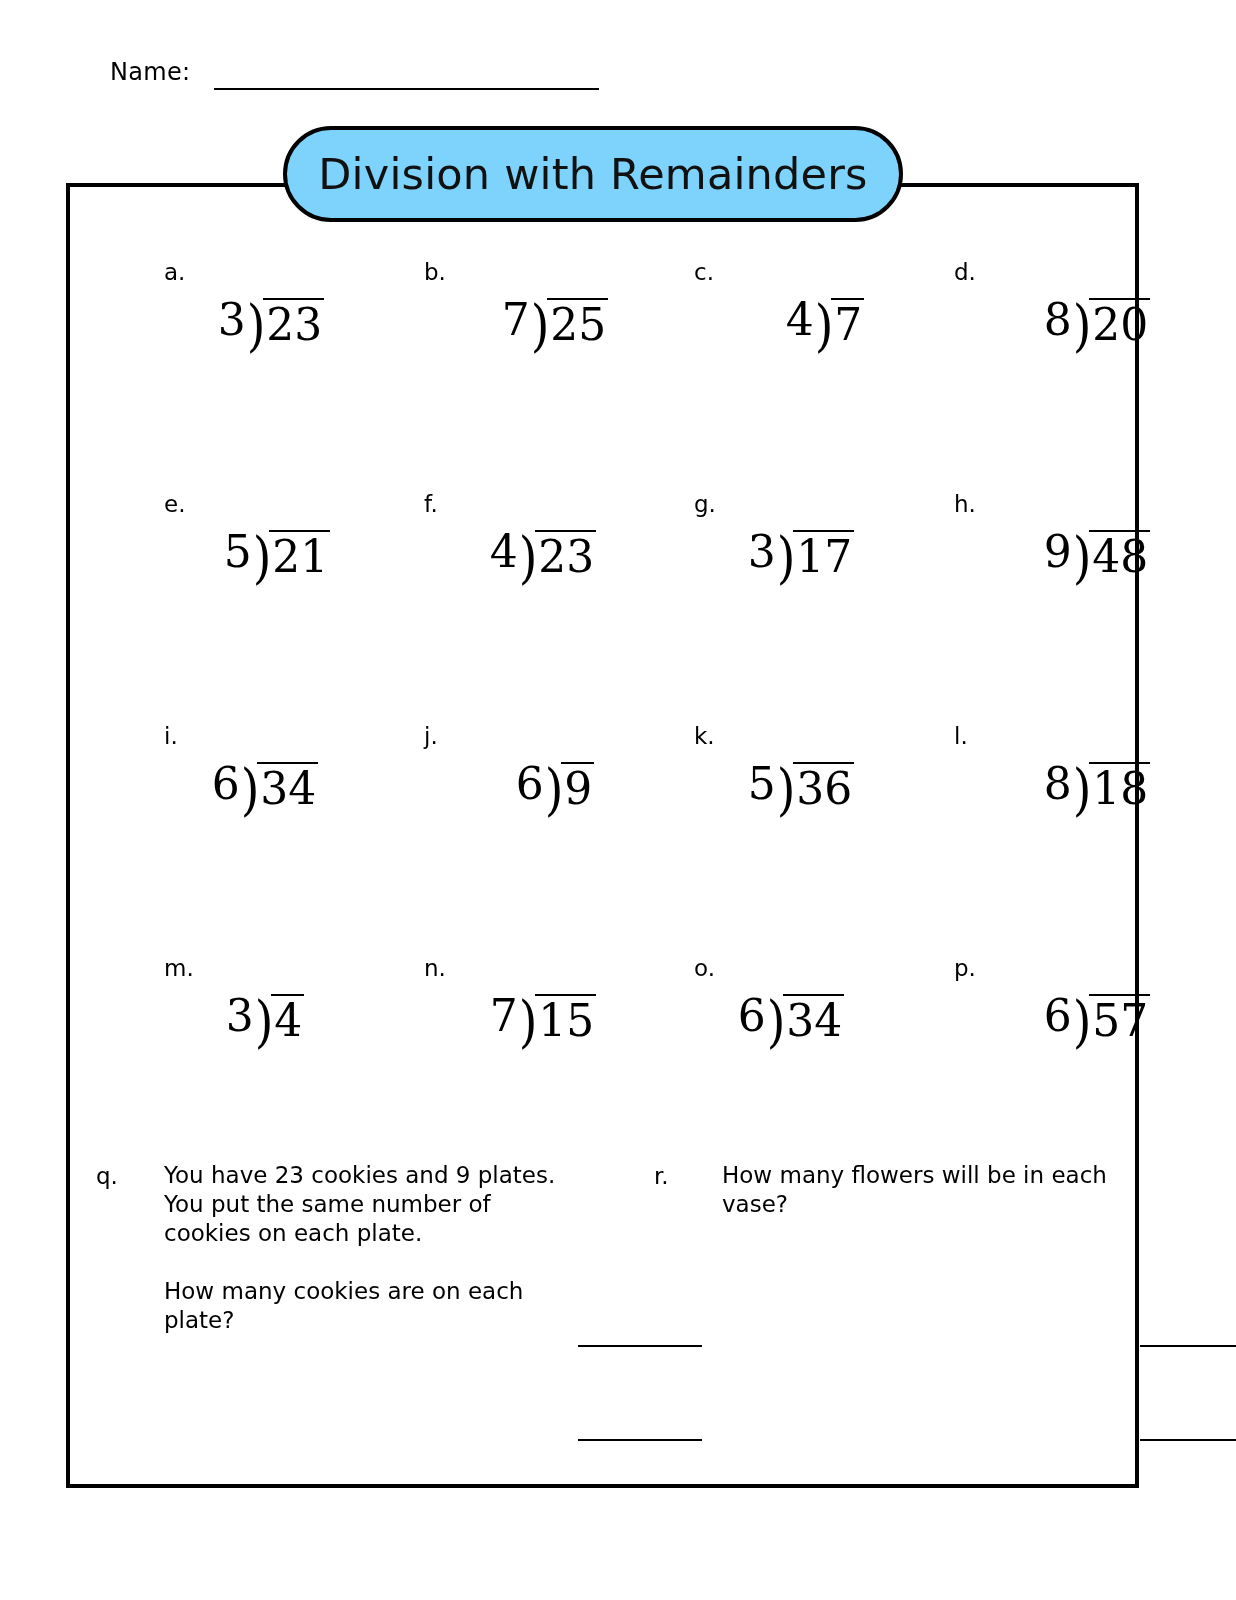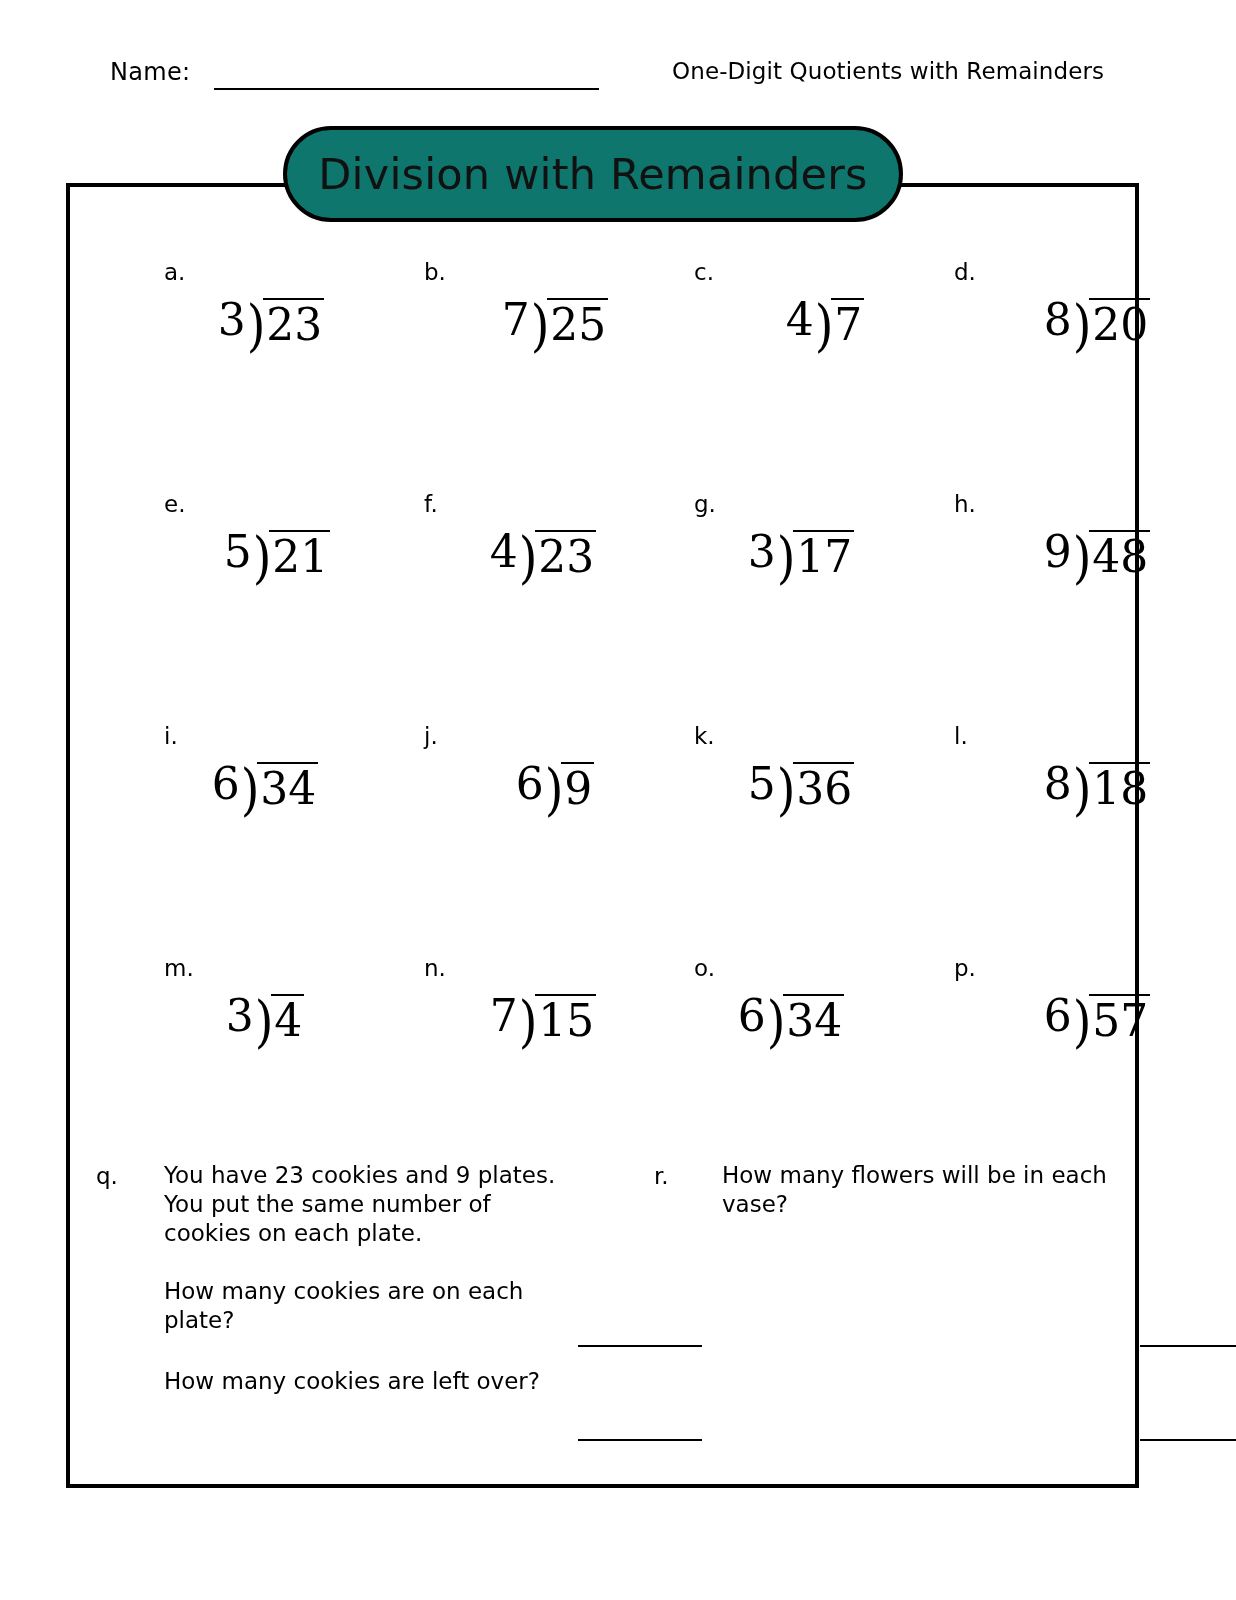--- a/index.html
+++ b/index.html
@@ -63,21 +63,21 @@
 
   
   .title-pill {
     position: absolute;
     left: 283px;
     top: 126px;
     width: 620px;
     height: 96px;
     border: 4px solid #000;
     border-radius: 48px;
-    background: #0f766e;
+    background: #7dd3fc;
     box-sizing: border-box;
     display: flex;
     align-items: center;
     justify-content: center;
   }
   .title-pill span {
     font-size: 43px;
     letter-spacing: 0.2px;
     color: #111;
   }
@@ -193,21 +193,20 @@
   }
   .blank-a { width: 124px; margin-left: 14px; }
   .blank-c { width: 128px; margin-left: 16px; }
 </style>
 </head>
 <body>
 
 <div class="header">
   <span class="name-label">Name:</span>
   <span class="name-rule"></span>
-  <span class="sheet-subject">One-Digit Quotients with Remainders</span>
 </div>
 
 <div class="worksheet-box"></div>
 
 <div class="title-pill">
   <span>Division with Remainders</span>
 </div>
 
 <div class="grid">
 
@@ -355,23 +354,20 @@
 
 <div class="word-area">
 
   <div class="wp left">
     <span class="wp-letter">q.</span>
     <div class="wp-body">
       <p class="wp-stem">You have 23 cookies and 9 plates. You put the same number of cookies on each plate.</p>
       <p class="wp-q">
         <span class="qtext">How many cookies are on each plate?</span>
       </p>
-      <p class="wp-q">
-        <span class="qtext">How many cookies are left over?</span>
-      </p>
     </div>
     <span style="position:absolute; left:468px; top:186px;" class="blank blank-a"></span>
     <span style="position:absolute; left:468px; top:280px;" class="blank blank-a"></span>
   </div>
 
   <div class="wp right">
     <span class="wp-letter">r.</span>
     <div class="wp-body">
       <p class="wp-q">
         <span class="qtext">How many flowers will be in each vase?</span>

